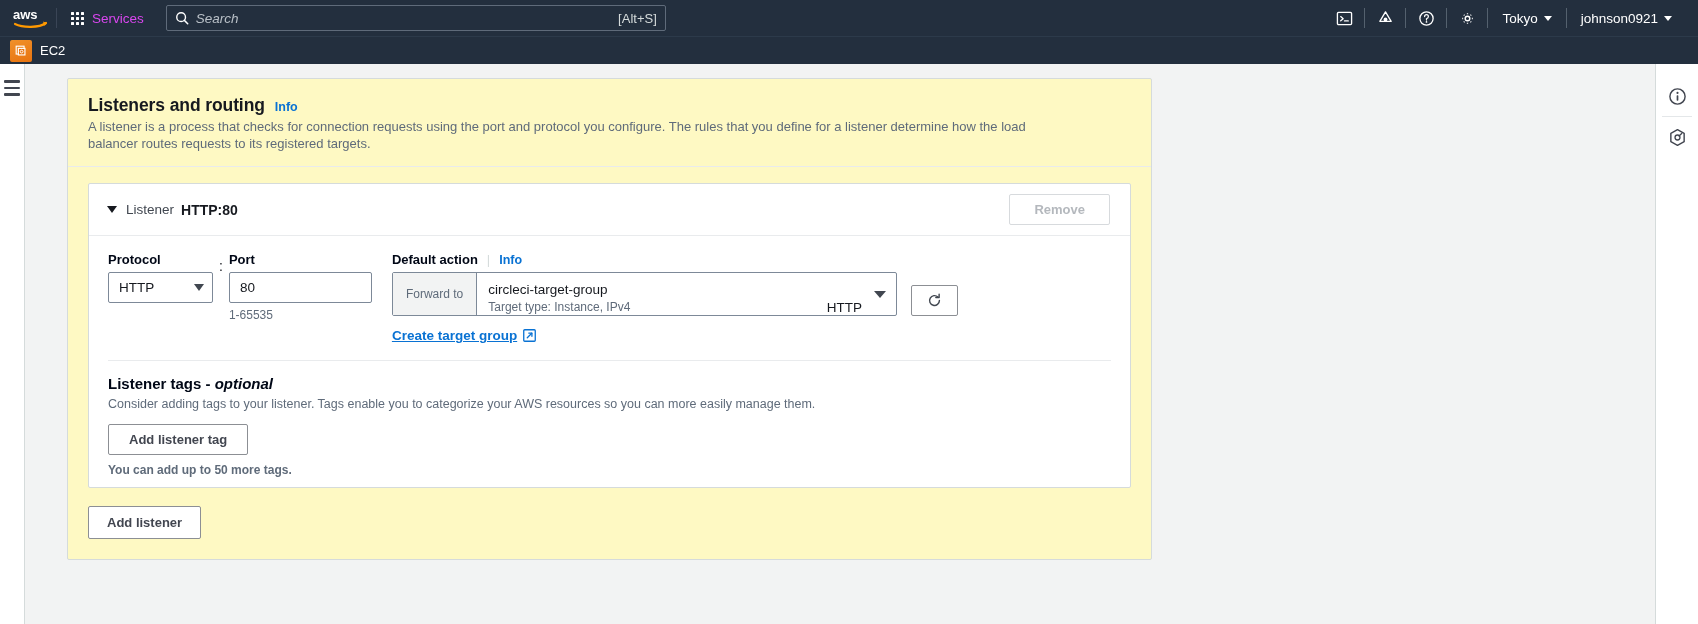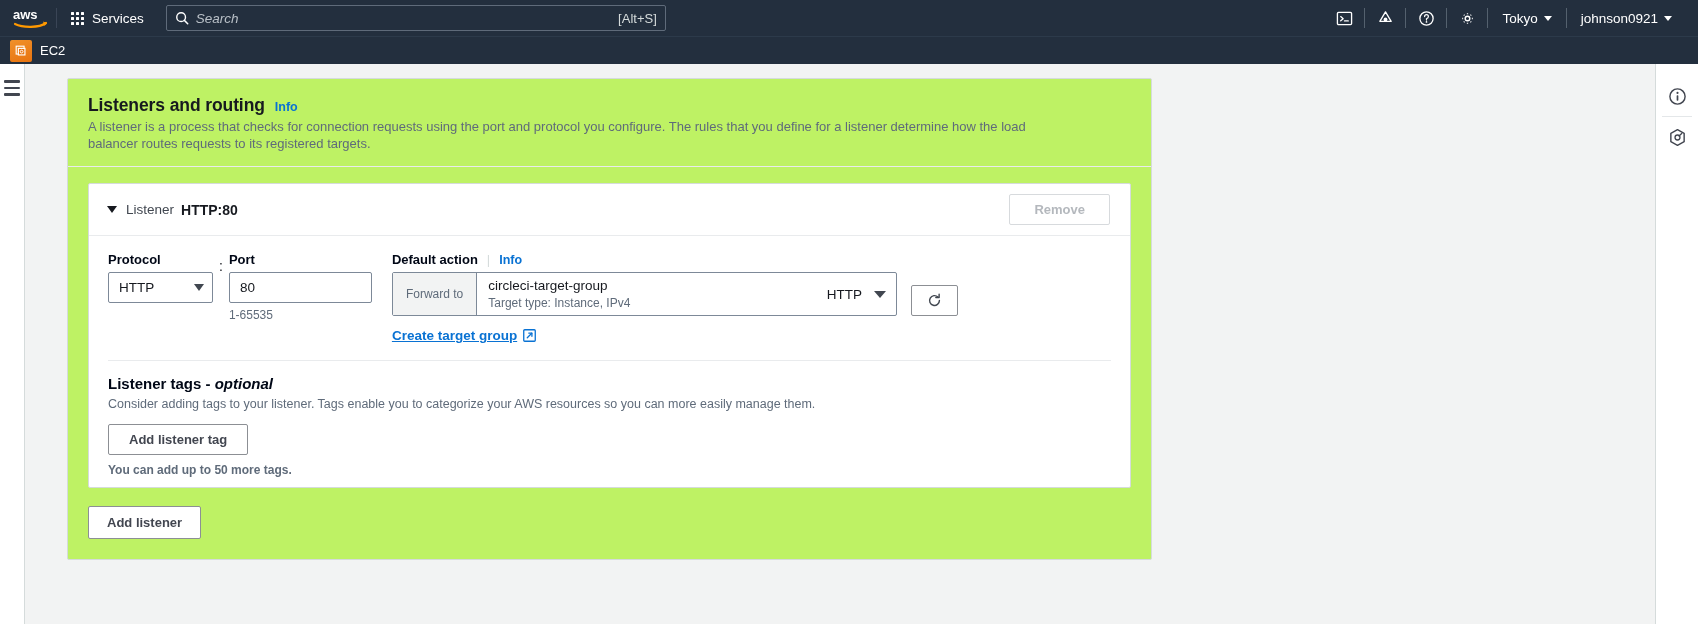--- a/index.html
+++ b/index.html
@@ -26,21 +26,21 @@
     padding-left: 8px;
   }
   .aws-logo svg { display: block; }
   .nav-div {
     width: 1px; height: 20px; background: #4a5568; opacity: .6;
     margin: 0 2px;
   }
   .services-btn {
     display: flex; align-items: center; gap: 8px;
     padding: 0 12px; height: 36px;
-    color: #ffffff; font-size: 13.5px;
+    color: #d946ef; font-size: 13.5px;
     cursor: pointer;
   }
   .grid-icon {
     display: grid;
     grid-template-columns: repeat(3, 3px);
     grid-template-rows: repeat(3, 3px);
     gap: 2px;
   }
   .grid-icon i { background: #ffffff; display:block; width:3px; height:3px; border-radius:.5px;}
   .searchwrap {
@@ -159,21 +159,21 @@
   }
   .rail-btn {
     width: 43px; height: 40px;
     display: flex; align-items: center; justify-content: center;
     cursor: pointer;
   }
   .rail-sep { width: 30px; height:1px; background:#e4e7e9; }
 
   
   .card {
-    background: #bef264;
+    background: #fef9c3;
     border: 1px solid #d5dbdb;
     border-radius: 2px;
   }
   .card-head {
     padding: 16px 20px 14px 20px;
     border-bottom: 1px solid #e9ebed;
   }
   .card-title-row { display:flex; align-items:baseline; gap: 10px; }
   .card-title {
     font-size: 17.5px;
@@ -282,21 +282,21 @@
     background: #ffffff;
   }
   .forward-prefix {
     background: #f2f3f3;
     border-right: 1px solid #7d8998;
     display:flex; align-items:center;
     padding: 0 13px;
     font-size: 12px; color:#5f6b7a;
   }
   .forward-main {
-    flex:1; display:flex; align-items:center;
+    flex:1; display:flex; align-items:flex-end;
     padding: 0 8px 0 11px;
     cursor: pointer;
   }
   .tg-lines { display:flex; flex-direction:column; justify-content:center; }
   .tg-name { font-size: 13.5px; color:#16191f; line-height: 16px; }
   .tg-sub { font-size: 12px; color:#5f6b7a; line-height: 15px; margin-top:2px; }
   .tg-proto { margin-left:auto; font-size: 13.5px; color:#16191f; padding-right: 12px; }
   .tg-caret {
     width: 0; height: 0;
     border-left: 6px solid transparent;

